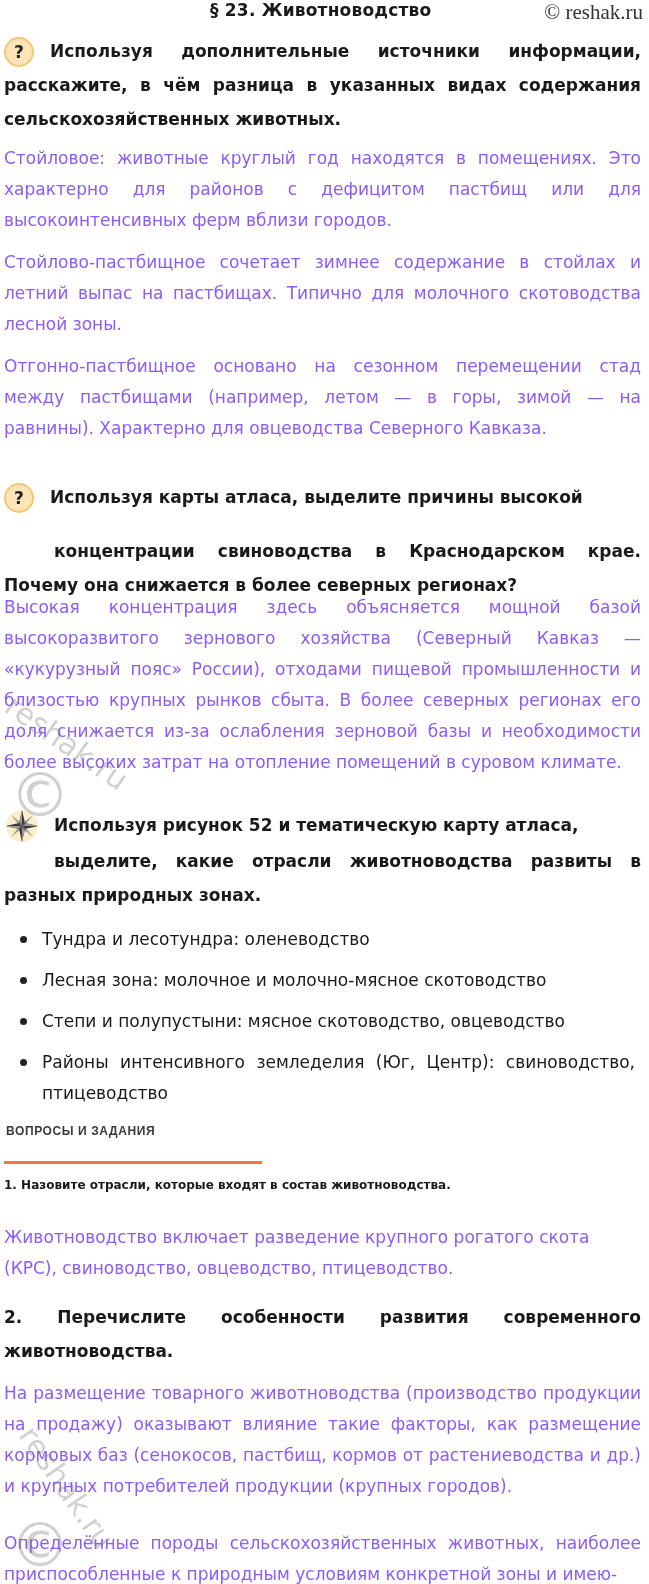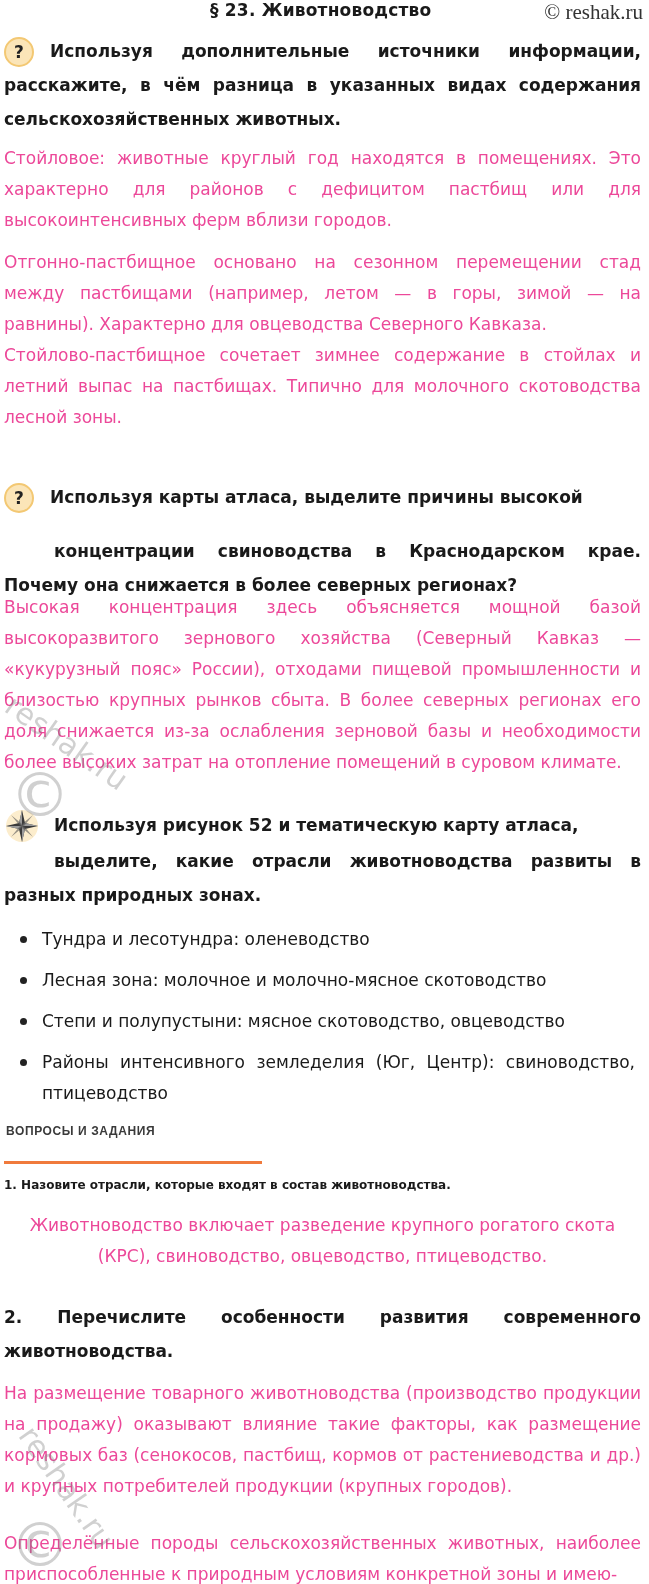--- a/index.html
+++ b/index.html
@@ -4,21 +4,21 @@
 <style>
   html, body { margin: 0; padding: 0; background: #ffffff; }
   body { width: 649px; height: 1584px; overflow: hidden; position: relative;
          font-family: "DejaVu Sans", sans-serif; color: #1a1a1a; }
   .page { position: absolute; left: 0; top: 0; width: 649px; }
   .header { position: absolute; top: 0; left: 0; width: 649px; height: 24px; }
   .header-title { position: absolute; left: 210px; top: 0; font-weight: bold; font-size: 17px; letter-spacing: 0.2px; }
   .header-copy { position: absolute; right: 6px; top: 0; font-family: "Liberation Serif", serif; font-size: 21px; color: #333; }
   .block { position: absolute; left: 4px; width: 637px; }
   .q { font-weight: bold; font-size: 17px; line-height: 34px; text-align: justify; }
-  .p { font-size: 17px; line-height: 31px; text-align: justify; color: #ec4899; }
+  .p { font-size: 17px; line-height: 31px; text-align: justify; color: #8b5cf6; }
   .qicon { display: inline-block; width: 30px; height: 30px; border-radius: 50%;
            background: #fbe5b8; border: 2px solid #f3c873; box-sizing: border-box;
            text-align: center; line-height: 26px; font-weight: bold; font-size: 17px;
            vertical-align: middle; margin-right: 16px; color: #222; }
   .indent2 { padding-left: 50px; }
   .compass { display: inline-block; width: 36px; height: 36px; vertical-align: middle; margin-right: 14px; }
   ul.bul { margin: 6px; padding: 0; list-style: none; }
   ul.bul li { position: relative; padding-left: 32px; font-size: 17px; line-height: 31px; margin-bottom: 10px; }
   ul.bul li .dot { position: absolute; left: 10px; top: 12px; width: 7px; height: 7px; border-radius: 50%; background: #222; }
   .section-head { position: absolute; left: 6px; top: 1124px; font-family: "Liberation Sans", sans-serif;
@@ -36,22 +36,22 @@
     <span class="header-copy">© reshak.ru</span>
   </div>
 
   <div class="block" style="top:34px;">
     <div class="q">
       <span class="qicon">?</span><span>Используя дополнительные источники информации, расскажите, в чём разница в указанных видах содержания сельскохозяйственных животных.</span>
     </div>
   </div>
   <div class="block" style="top:143px;">
     <div class="p" style="margin-bottom:11px;">Стойловое: животные круглый год находятся в помещениях. Это характерно для районов с дефицитом пастбищ или для высокоинтенсивных ферм вблизи городов.</div>
+    <div class="p" style="margin-bottom:11px;">Стойлово-пастбищное сочетает зимнее содержание в стойлах и летний выпас на пастбищах. Типично для молочного скотоводства лесной зоны.</div>
     <div class="p">Отгонно-пастбищное основано на сезонном перемещении стад между пастбищами (например, летом — в горы, зимой — на равнины). Характерно для овцеводства Северного Кавказа.</div>
-    <div class="p" style="margin-bottom:11px;">Стойлово-пастбищное сочетает зимнее содержание в стойлах и летний выпас на пастбищах. Типично для молочного скотоводства лесной зоны.</div>
   </div>
 
   <div class="block" style="top:480px;">
     <div class="q">
       <div><span class="qicon">?</span><span>Используя карты атласа, выделите причины высокой</span></div>
       <div class="indent2" style="text-align:justify;text-align-last:justify;margin-top:20px;">концентрации свиноводства в Краснодарском крае.</div>
       <div>Почему она снижается в более северных регионах?</div>
     </div>
   </div>
   <div class="block" style="top:592px;">
@@ -82,21 +82,21 @@
       <li><span class="dot"></span><span>Степи и полупустыни: мясное скотоводство, овцеводство</span></li>
       <li style="text-align:justify;"><span class="dot"></span><span>Районы интенсивного земледелия (Юг, Центр): свиноводство, птицеводство</span></li>
     </ul>
   </div>
 
   <div class="section-head">ВОПРОСЫ И ЗАДАНИЯ</div>
   <div class="section-line"></div>
 
   <div class="block" style="top:1168px;">
     <div class="q" style="font-size:12px;">1. Назовите отрасли, которые входят в состав животноводства.</div>
-    <div class="p" style="text-align:center;margin-top:8px;">Животноводство включает разведение крупного рогатого скота (КРС), свиноводство, овцеводство, птицеводство.</div>
+    <div class="p" style="text-align:left;margin-top:20px;">Животноводство включает разведение крупного рогатого скота (КРС), свиноводство, овцеводство, птицеводство.</div>
   </div>
 
   <div class="block" style="top:1300px;">
     <div class="q">2. Перечислите особенности развития современного животноводства.</div>
     <div class="p" style="margin-top:10px;margin-bottom:26px;">На размещение товарного животноводства (производство продукции на продажу) оказывают влияние такие факторы, как размещение кормовых баз (сенокосов, пастбищ, кормов от растениеводства и др.) и крупных потребителей продукции (крупных городов).</div>
     <div class="p">Определённые породы сельскохозяйственных животных, наиболее приспособленные к природным условиям конкретной зоны и имею-</div>
   </div>
 
   <div class="watermark" style="left:-4px;top:725px;transform:rotate(35deg);font-size:30px;">reshak.ru</div>
   <div class="watermark" style="left:10px;top:760px;font-size:60px;">©</div>

